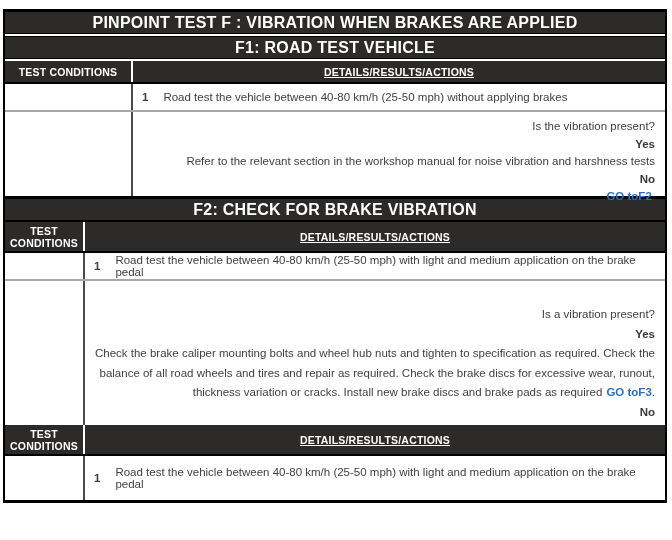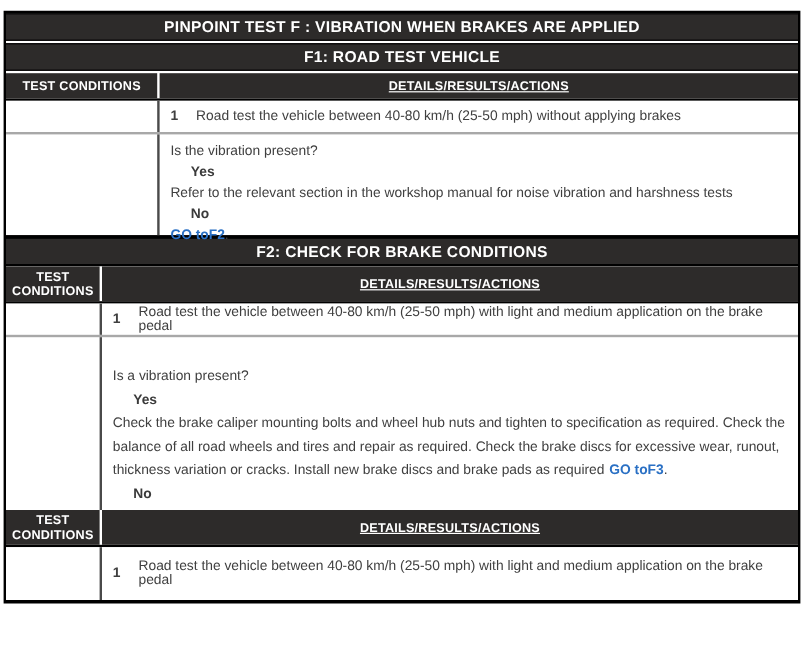--- a/index.html
+++ b/index.html
@@ -14,21 +14,21 @@
   }
   .ptable{
     position:absolute;left:3px;top:9px;width:660px;
     border-left:2px solid #000;border-right:2px solid #000;border-top:2px solid #000;
     border-bottom:3px solid #000;background:#fff;
   }
   
   .bar{
     background:var(--header-bg);border-top:1px solid #000;border-bottom:1px solid #000;
     height:21px;display:flex;align-items:center;justify-content:center;
-    color:#fff;font-weight:bold;font-size:13px;letter-spacing:.25px;
+    color:#fff;font-weight:bold;font-size:16px;letter-spacing:.25px;
   }
   .bar.gap-below{margin-bottom:2px;}
   .bar.section-top{border-top:3px solid #000;border-bottom:2px solid #000;}
   
   .hdr{display:flex;border-bottom:2px solid #000;background:#fff;}
   .hdr .cell{
     background:var(--header-bg);color:#fff;font-weight:bold;font-size:10.5px;
     letter-spacing:.2px;display:flex;align-items:center;justify-content:center;
     text-align:center;
   }
@@ -39,21 +39,21 @@
   .hdr.narrow .cell{height:29px;}
   
   .row{display:flex;background:#fff;}
   .row .tc{width:126px;border-right:2px solid #4a4a4a;flex-shrink:0;}
   .row.narrowcol .tc{width:78px;}
   .row .det{flex:1;font-size:11.5px;color:var(--body-text);}
   .row.sep{border-top:2px solid #a8a8a8;}
   .steprow{height:26px;}
   .steprow .det{display:flex;align-items:center;padding-left:9px;}
   .stepnum{font-weight:bold;margin-right:15px;}
-  .resultrow .det{padding:6px 10px 0 9px;}
+  .resultrow .det{padding:6px 10px 0 9px;text-align:right;}
   .f1-result{height:84px;}
   .f1-result .det{line-height:17.5px;}
   .f2-result{height:144px;}
   .f2-result .det{line-height:19.5px;padding-top:24px;}
   .f3-steprow{height:44px;}
   .answer{font-weight:bold;margin-left:17px;color:#3a3a3a;}
   .golink{color:var(--link-color);font-weight:bold;text-decoration:none;cursor:pointer;}
   .suffix{color:var(--body-text);}
   .inline-link{margin-left:4px;}
 </style>
@@ -86,21 +86,21 @@
       <div class="det">
         <div>Is the vibration present?</div>
         <div class="answer">Yes</div>
         <div>Refer to the relevant section in the workshop manual for noise vibration and harshness tests</div>
         <div class="answer">No</div>
         <div><a class="golink">GO toF2</a><span class="suffix">.</span></div>
       </div>
     </div>
 
     <div class="bar section-top">
-      <span>F2: CHECK FOR BRAKE CONDITIONS</span>
+      <span>F2: CHECK FOR BRAKE VIBRATION</span>
     </div>
     <div class="hdr narrow">
       <div class="cell tc">TEST CONDITIONS</div>
       <div class="cell det">DETAILS/RESULTS/ACTIONS</div>
     </div>
     <div class="row steprow narrowcol">
       <div class="tc"></div>
       <div class="det">
         <span class="stepnum">1</span>
         <span>Road test the vehicle between 40-80 km/h (25-50 mph) with light and medium application on the brake pedal</span>

